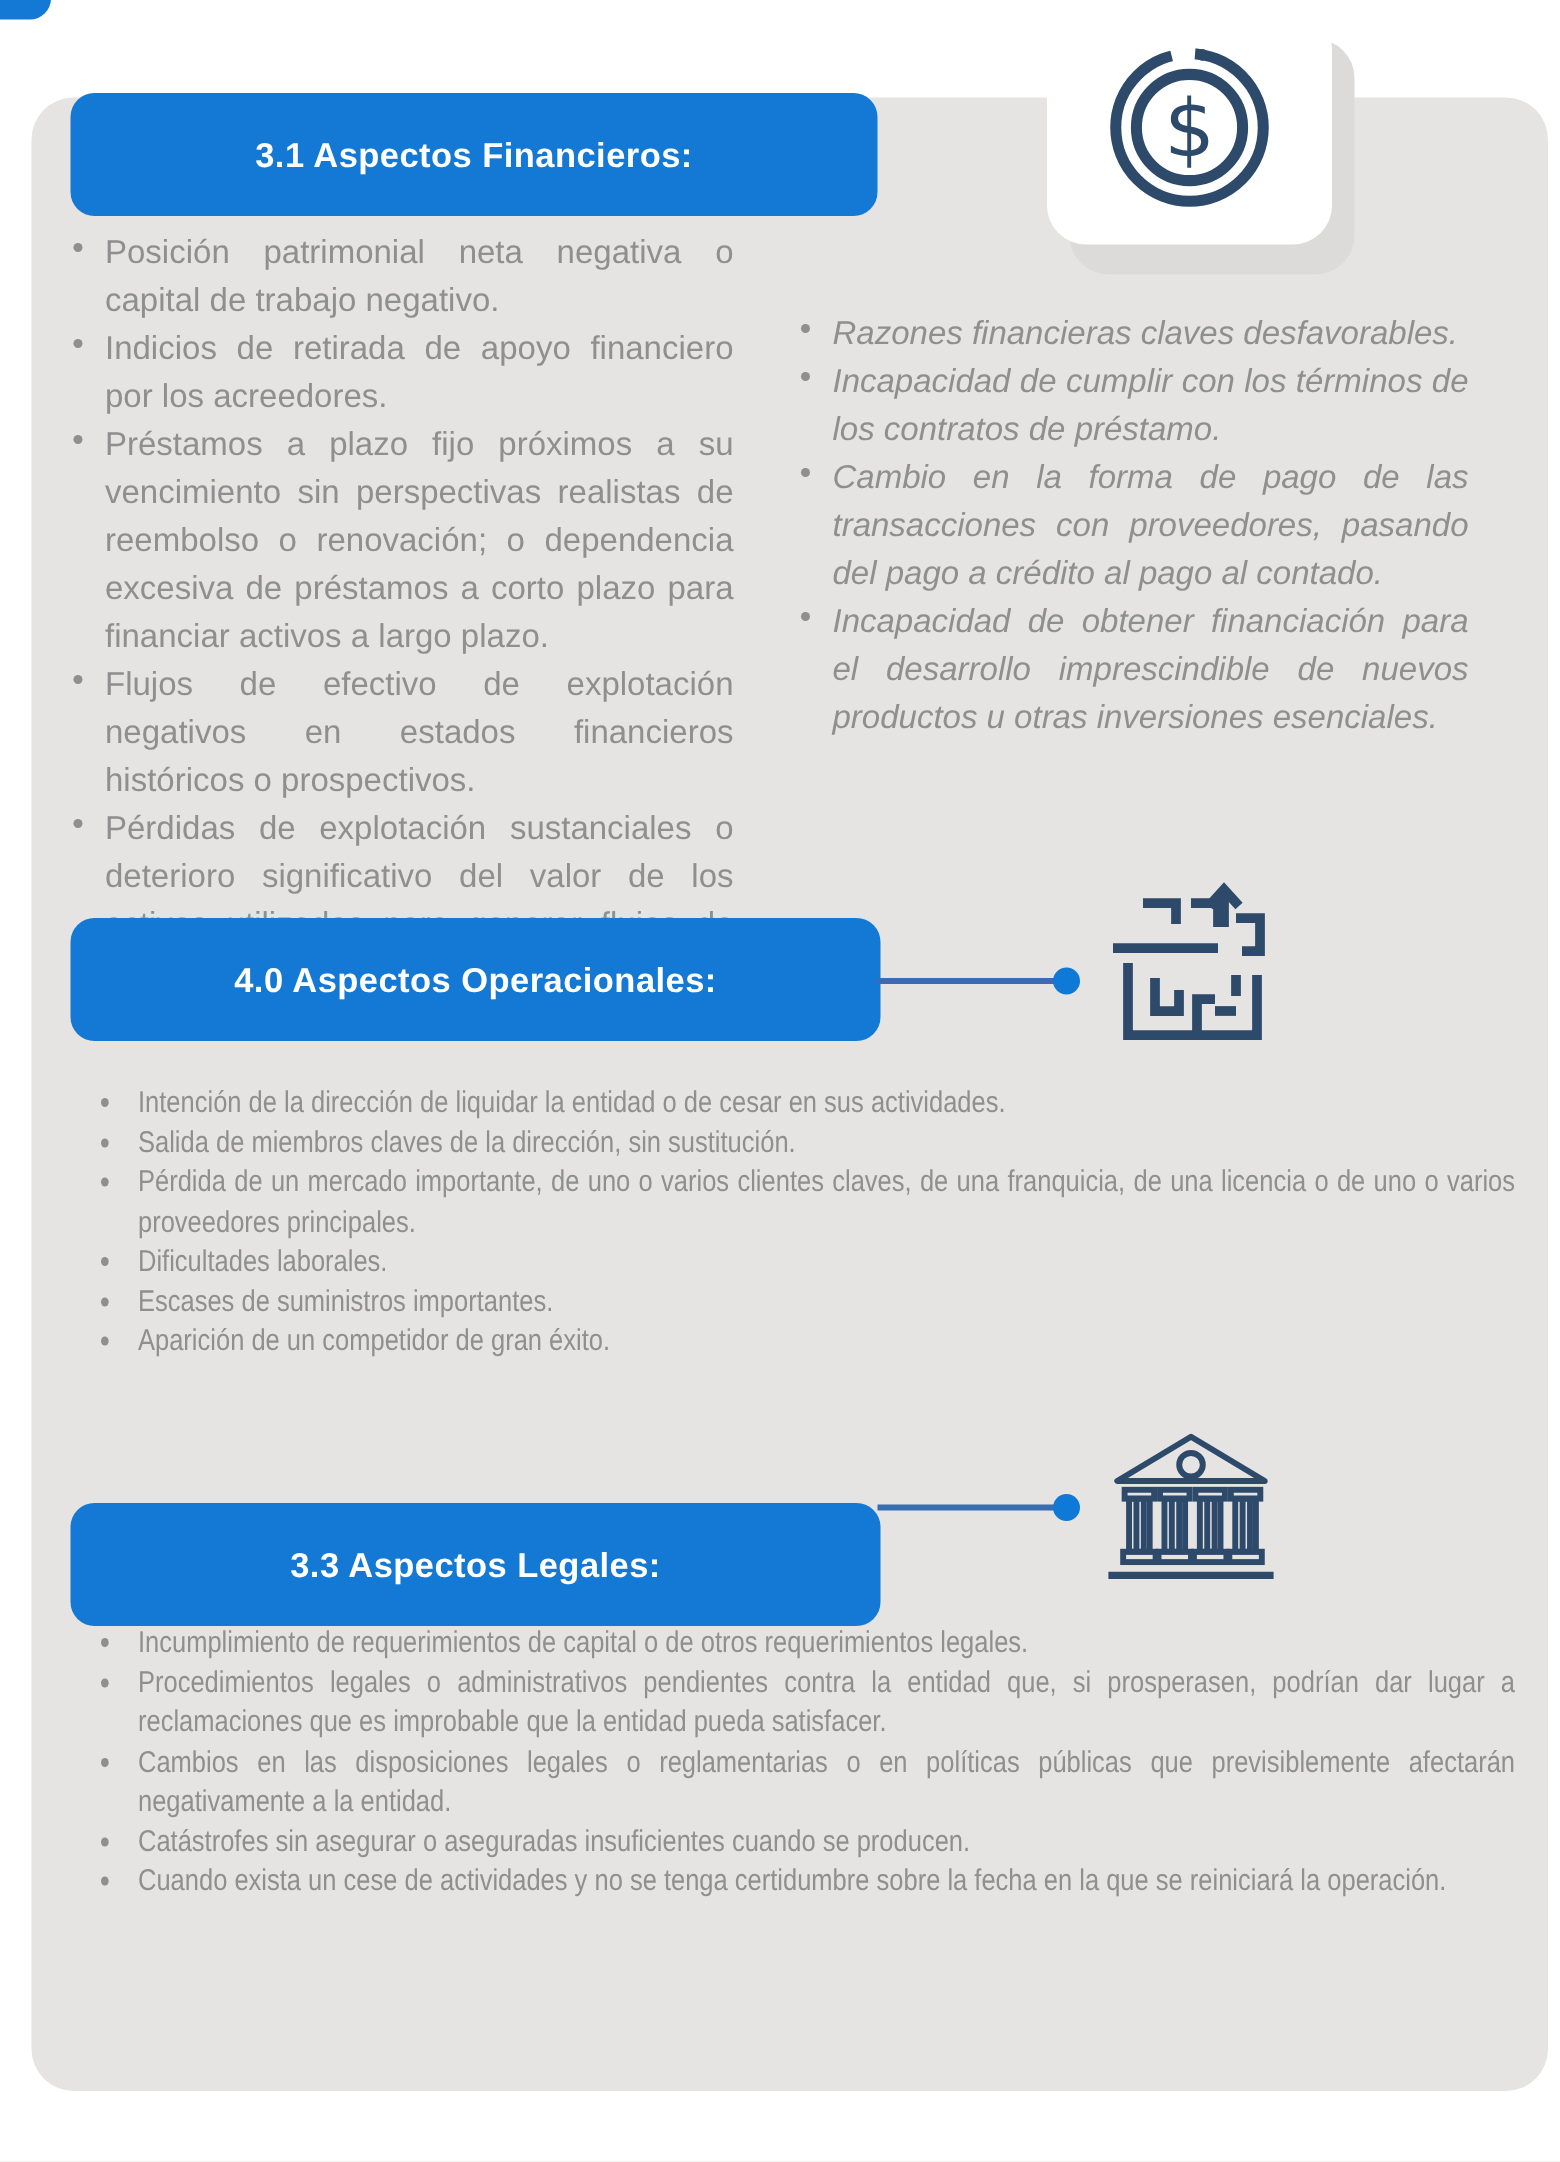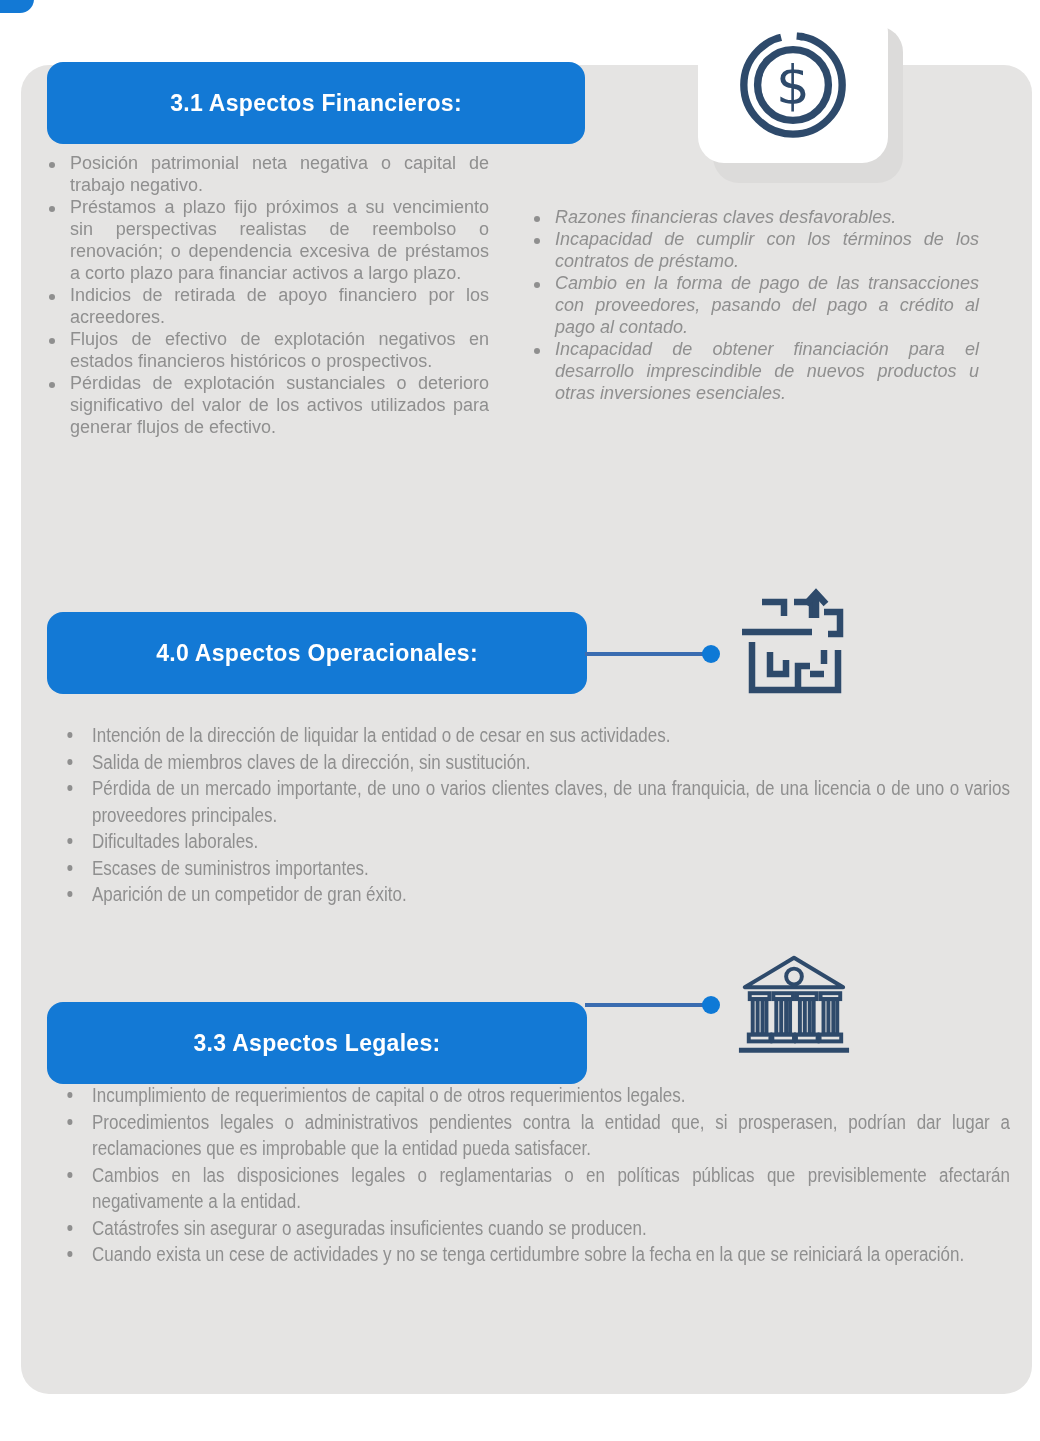--- a/index.html
+++ b/index.html
@@ -42,21 +42,21 @@
     background:#ffffff;border-radius:26px;
     box-shadow:15px 20px 0 var(--shadow,#dcdbda);
     display:flex;align-items:center;justify-content:center;
   }
   .icon-abs{position:absolute;}
   .maze-pos{left:740px;top:588px;}
   .bank-pos{left:735px;top:953px;}
   .bullets{position:absolute;color:var(--textgray,#8f8f8f);}
   .bullet-item{
     position:relative;padding-left:28px;margin:0;
-    text-align:justify;font-size:18px;line-height:22px;
+    text-align:justify;font-size:22px;line-height:32px;
   }
   .bullet-item::before{
     content:"";position:absolute;left:7px;top:10px;width:6px;height:6px;
     border-radius:50%;background:var(--textgray,#8f8f8f);
   }
   .fin-left{left:42px;top:152px;width:447px;}
   .fin-right{left:527px;top:206px;width:452px;font-style:italic;}
   .condensed{
     transform:scaleX(0.85);transform-origin:left top;width:1120px;
   }
@@ -87,23 +87,23 @@
       <circle cx="60" cy="60" r="36" fill="none" stroke="#2e4a6b" stroke-width="7.5"></circle>
       <text x="60" y="79" text-anchor="middle" font-size="54" fill="#2e4a6b" font-family="DejaVu Sans, sans-serif">$</text>
     </svg>
   </span>
 </div>
 
 <div class="bullets fin-left">
 
     <div class="bullet-item"><span>Posición patrimonial neta negativa o capital de trabajo negativo.</span></div>
 
+    <div class="bullet-item"><span>Indicios de retirada de apoyo financiero por los acreedores.</span></div>
+
     <div class="bullet-item"><span>Préstamos a plazo fijo próximos a su vencimiento sin perspectivas realistas de reembolso o renovación; o dependencia excesiva de préstamos a corto plazo para financiar activos a largo plazo.</span></div>
-
-    <div class="bullet-item"><span>Indicios de retirada de apoyo financiero por los acreedores.</span></div>
 
     <div class="bullet-item"><span>Flujos de efectivo de explotación negativos en estados financieros históricos o prospectivos.</span></div>
 
     <div class="bullet-item"><span>Pérdidas de explotación sustanciales o deterioro significativo del valor de los activos utilizados para generar flujos de efectivo.</span></div>
   </div>
 
 <div class="bullets fin-right">
 
     <div class="bullet-item"><span>Razones financieras claves desfavorables.</span></div>
 

